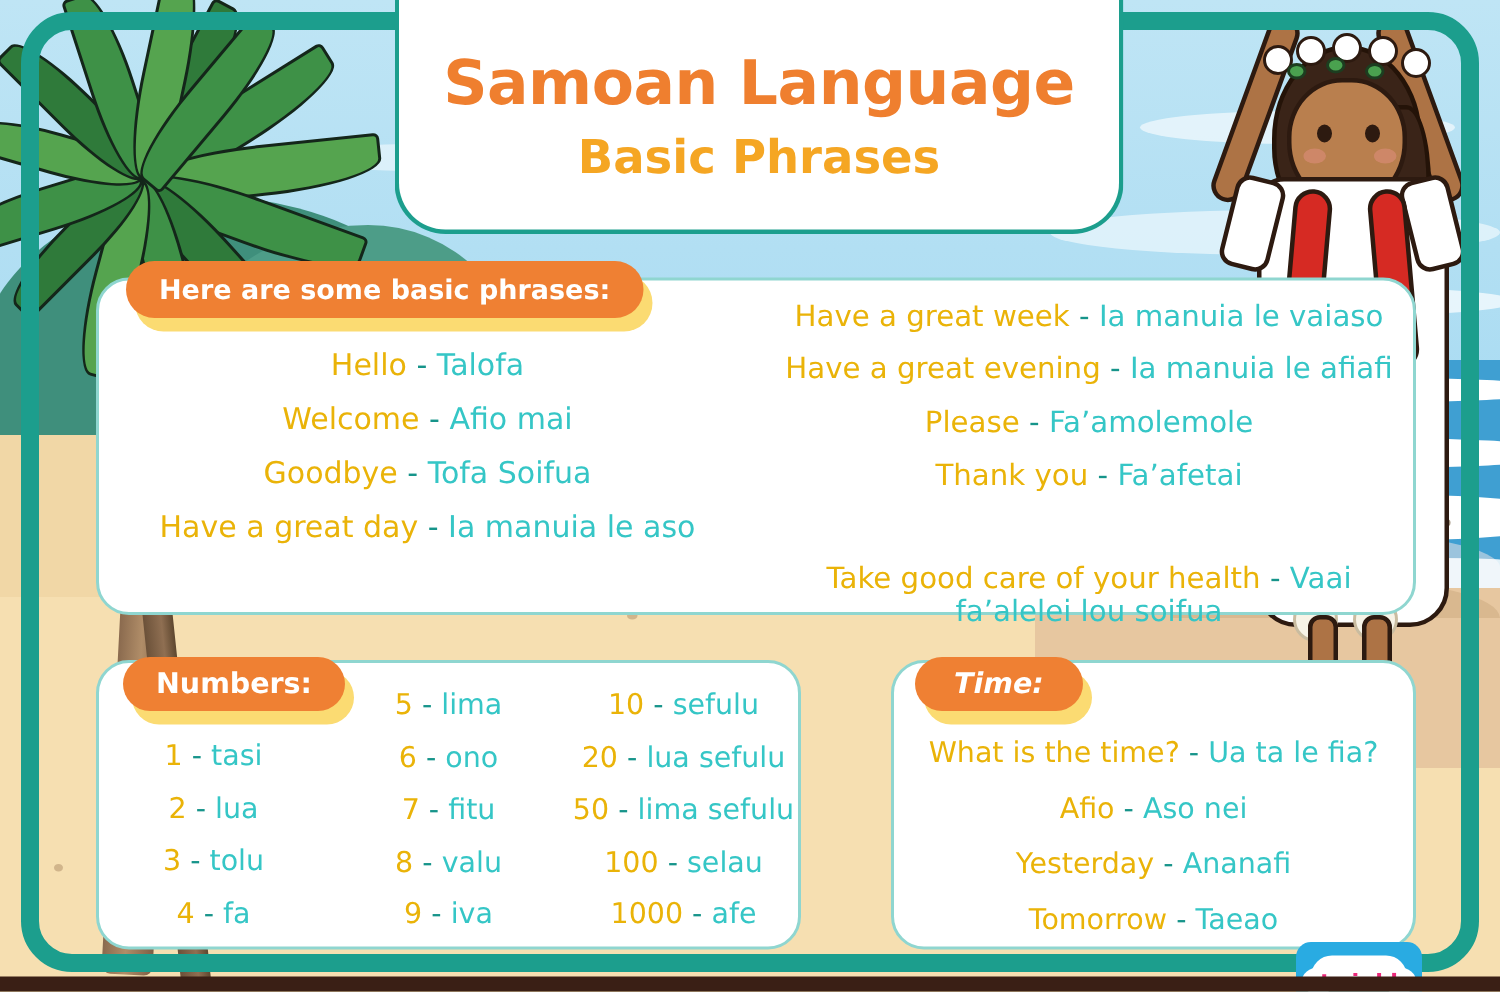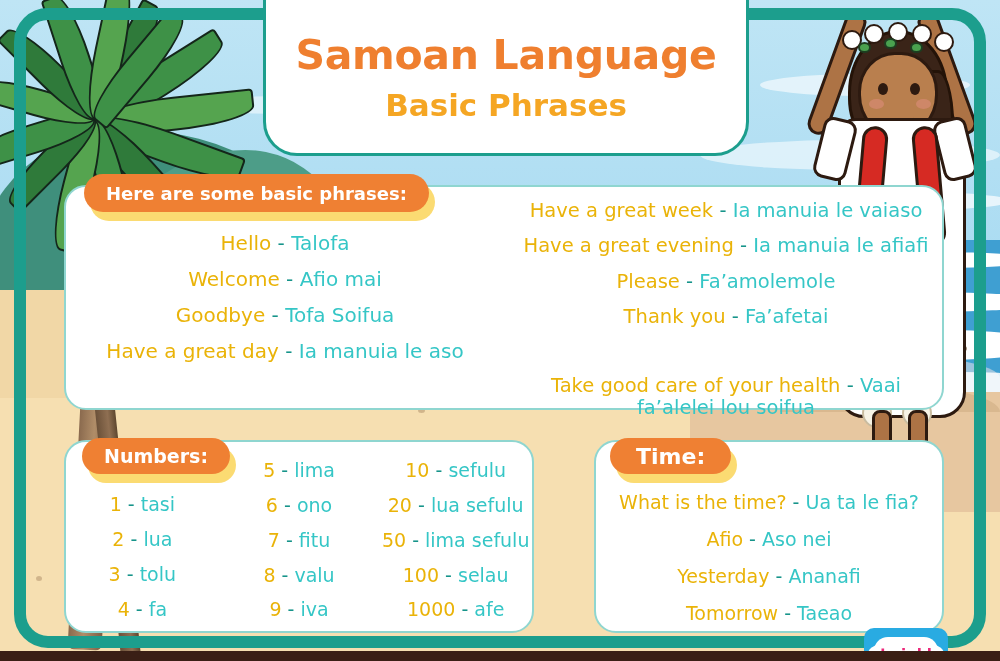--- a/index.html
+++ b/index.html
@@ -382,21 +382,21 @@
     font-family: "DejaVu Sans", sans-serif;
     font-size: 19px;
     padding-top: 44px;
     text-align: center;
   }
   .num-col.top { padding-top: 10px; }
 
   
   #time-card { left: 594px; top: 440px; width: 350px; height: 193px; }
   #time-pill-wrap { left: 610px; top: 438px; }
-  #time-pill { padding: 0 26px; height: 36px; font-size: 22px; }
+  #time-pill { padding: 0 26px; height: 36px; font-size: 19px; font-style: italic; }
   #time-rows { left: 604px; top: 492px; width: 330px; gap: 15px; font-size: 19px; }
 
   
   .logo {
     position: absolute;
     left: 864px; top: 628px;
     width: 84px; height: 33px;
     background: #29abe2;
     border-radius: 10px 10px 0 0;
     overflow: hidden;

